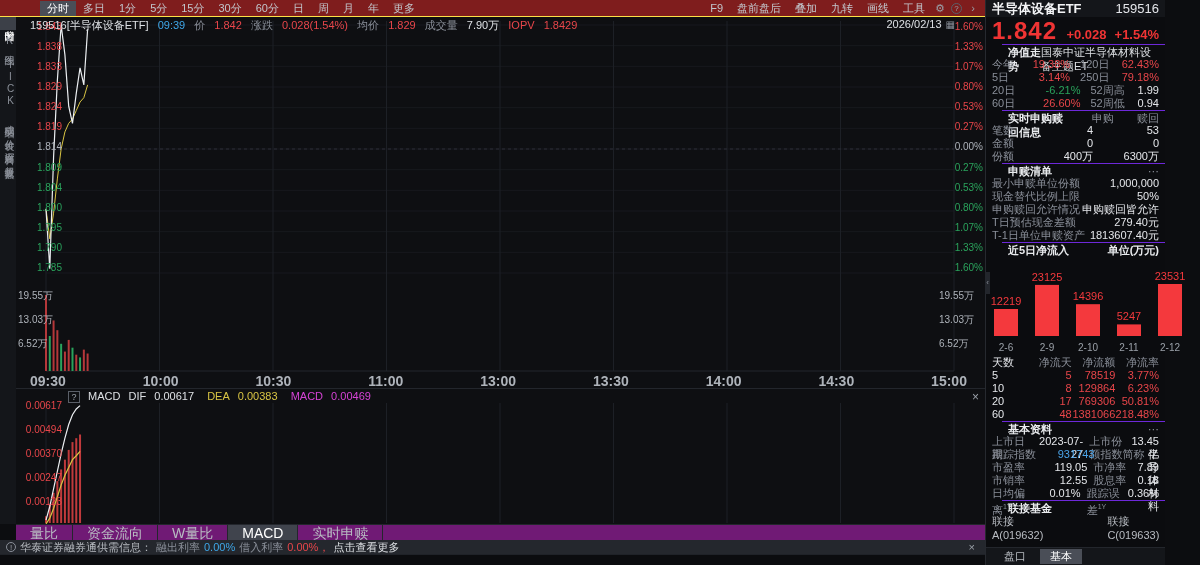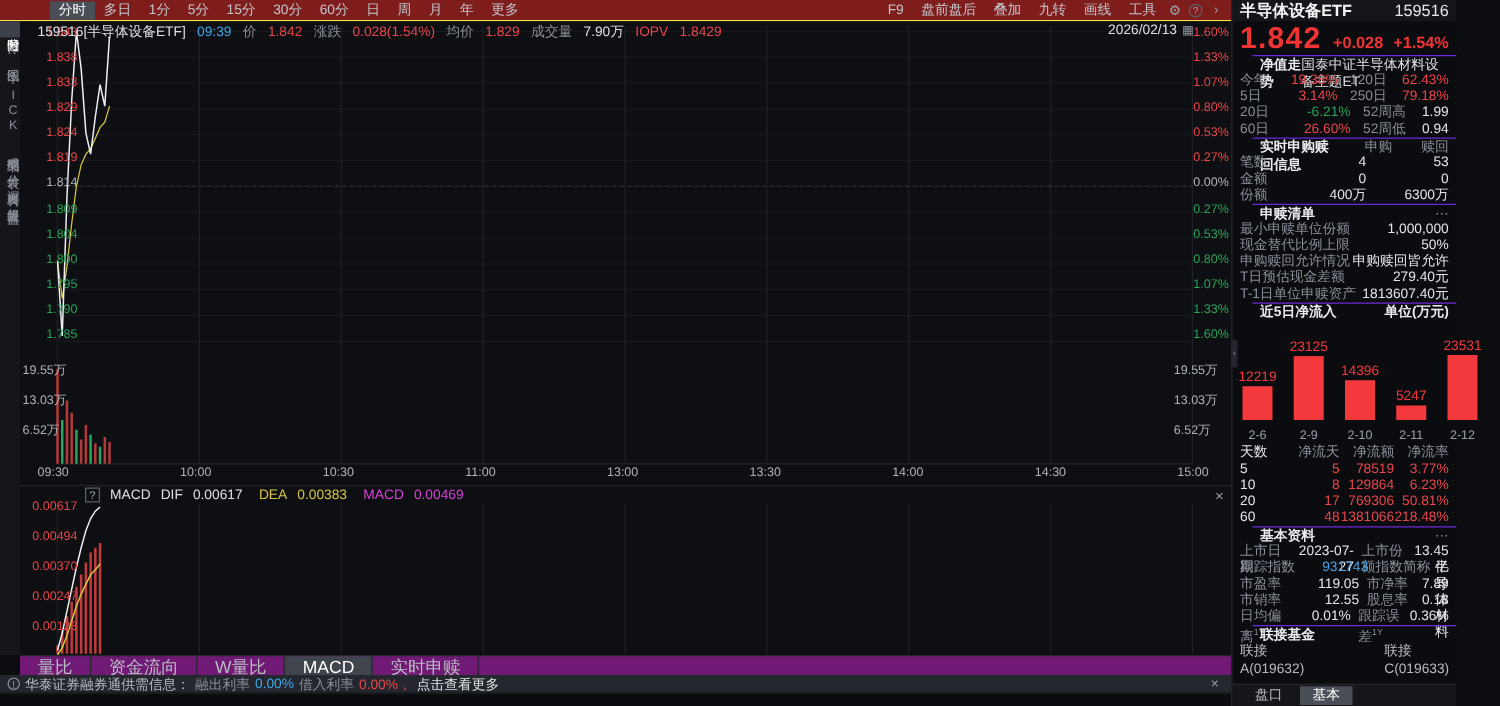--- a/index.html
+++ b/index.html
@@ -33,21 +33,21 @@
   .wf-icon { color:#8a8f99; font-size:10px; margin-left:4px; }
   .axcol { position:absolute; top:4px; height:252px; display:flex; flex-direction:column;
     justify-content:space-between; font-size:10px; z-index:2; }
   .axcol.left { left:2px; width:44px; align-items:flex-end; }
   .axcol.right { right:2px; width:44px; align-items:flex-end; }
   .axl.up { color:#e8464a; } .axl.down { color:#2aa35c; } .axl.flat { color:#aeb3ba; }
   .volcol { position:absolute; width:44px; font-size:10px; color:#aeb3ba; z-index:2; }
   .volcol span { display:block; height:24px; text-align:left; }
   .volcol.left { left:2px; top:272px; } .volcol.right { right:2px; top:272px; }
   .time-axis { position:absolute; left:14px; right:18px; top:356px; display:flex;
-    justify-content:space-between; font-size:10px; color:#aeb3ba; z-index:2; }
+    justify-content:space-between; font-size:14px; color:#aeb3ba; z-index:2;font-weight:bold; }
 
   
   .macd-panel { position:absolute; left:16px; top:388px; width:969px; height:136px; background:#0e0f12; border-top:1px solid #23262c; }
   #macdSvg { position:absolute; left:0; top:0; }
   .macd-header { position:absolute; left:52px; top:1px; font-size:11px; z-index:3; white-space:nowrap; }
   .macd-header span { margin-right:5px; }
   .m-help { display:inline-block; border:1px solid #5a5f68; color:#9aa0a8; font-size:9px;
     width:12px; height:12px; line-height:11px; text-align:center; }
   .m-wht { color:#dde0e4; } .m-yel { color:#d9c544; } .m-mag { color:#d643d6; }
   .macd-axis { position:absolute; left:2px; top:0; width:44px; z-index:2; }

